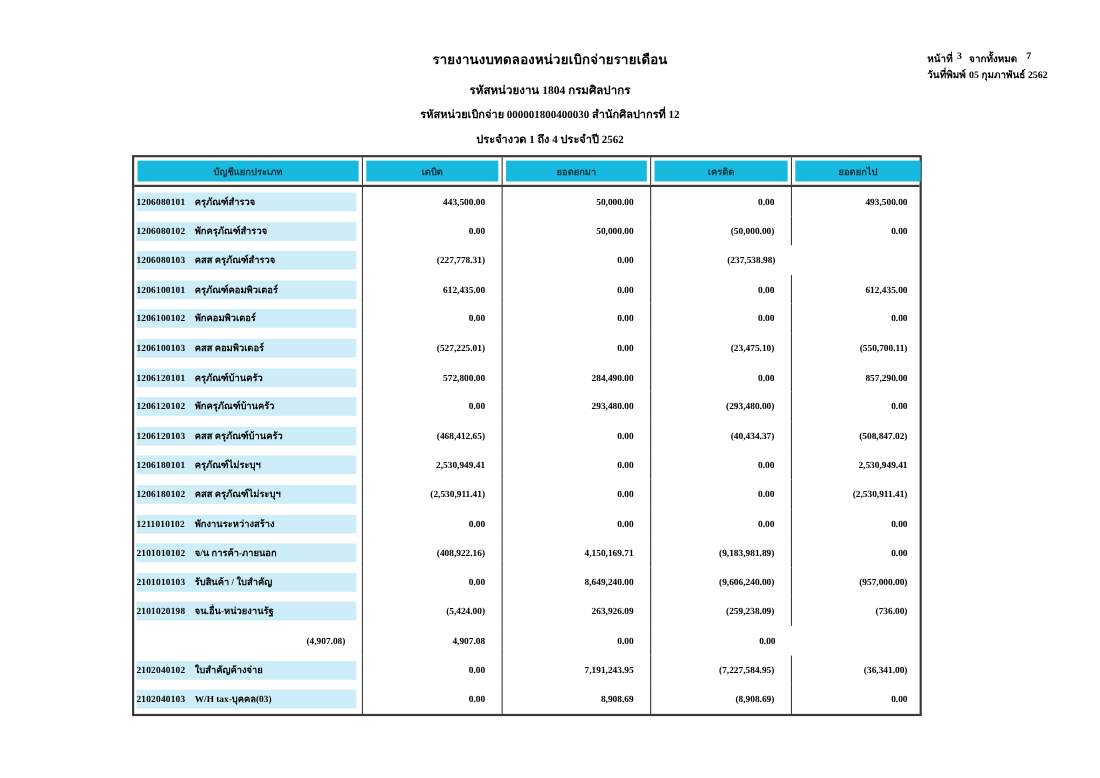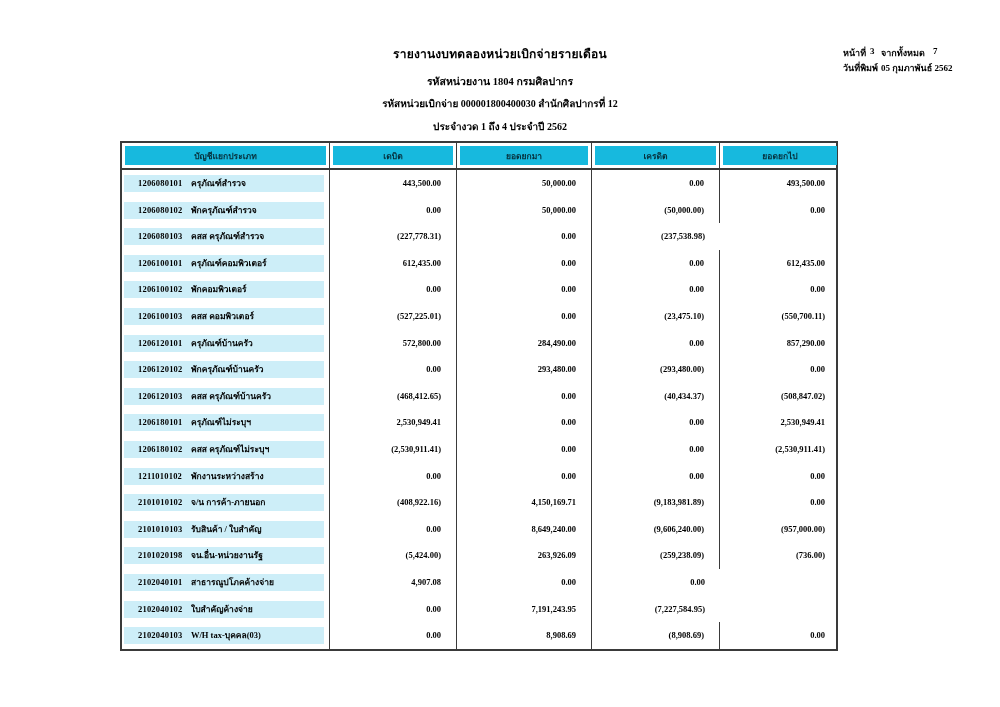--- a/index.html
+++ b/index.html
@@ -46,21 +46,21 @@
     background:var(--header-fill);width:100%;height:100%;
     display:flex;align-items:center;justify-content:center;
     font-size:8.5px;color:#06303c;
   }
   .tr{display:grid;grid-template-columns:var(--cols);height:26.6px;}
   .td{border-right:1.5px solid var(--border);overflow:hidden;}
   .td:last-child{border-right:none;}
   .cell-account{padding:5px 5px 0 2px;}
   .strip{
     background:var(--row-fill);height:17px;line-height:17px;
-    padding-left:14px;white-space:nowrap;font-size:8.5px;
+    padding-left:0;white-space:nowrap;font-size:8.5px;
   }
   .acc-code{display:inline-block;width:44px;letter-spacing:.2px;}
   .acc-name{display:inline-block;margin-left:9px;}
   .cell-num{
     text-align:right;padding-right:15px;line-height:26.6px;
     font-size:8.5px;white-space:nowrap;
   }
 </style>
 </head>
 <body>
@@ -228,34 +228,33 @@
       <div class="tr">
         <div class="td cell-account">
           <div class="strip"><span class="acc-code">2101020198</span><span class="acc-name">จน.อื่น-หน่วยงานรัฐ</span></div>
         </div>
         <div class="td cell-num">(5,424.00)</div>
         <div class="td cell-num">263,926.09</div>
         <div class="td cell-num">(259,238.09)</div>
         <div class="td cell-num">(736.00)</div>
       </div>
       <div class="tr">
-        <div class="td cell-account">
-          <div class="strip"><span class="acc-code">2102040101</span><span class="acc-name">สาธารณูปโภคค้างจ่าย</span></div>
-        </div>
+        <div class="td cell-num">(4,907.08)</div>
         <div class="td cell-num">4,907.08</div>
         <div class="td cell-num">0.00</div>
         <div class="td cell-num">0.00</div>
       </div>
       <div class="tr">
         <div class="td cell-account">
           <div class="strip"><span class="acc-code">2102040102</span><span class="acc-name">ใบสำคัญค้างจ่าย</span></div>
         </div>
         <div class="td cell-num">0.00</div>
         <div class="td cell-num">7,191,243.95</div>
         <div class="td cell-num">(7,227,584.95)</div>
+        <div class="td cell-num">(36,341.00)</div>
       </div>
       <div class="tr">
         <div class="td cell-account">
           <div class="strip"><span class="acc-code">2102040103</span><span class="acc-name">W/H tax-บุคคล(03)</span></div>
         </div>
         <div class="td cell-num">0.00</div>
         <div class="td cell-num">8,908.69</div>
         <div class="td cell-num">(8,908.69)</div>
         <div class="td cell-num">0.00</div>
       </div>

